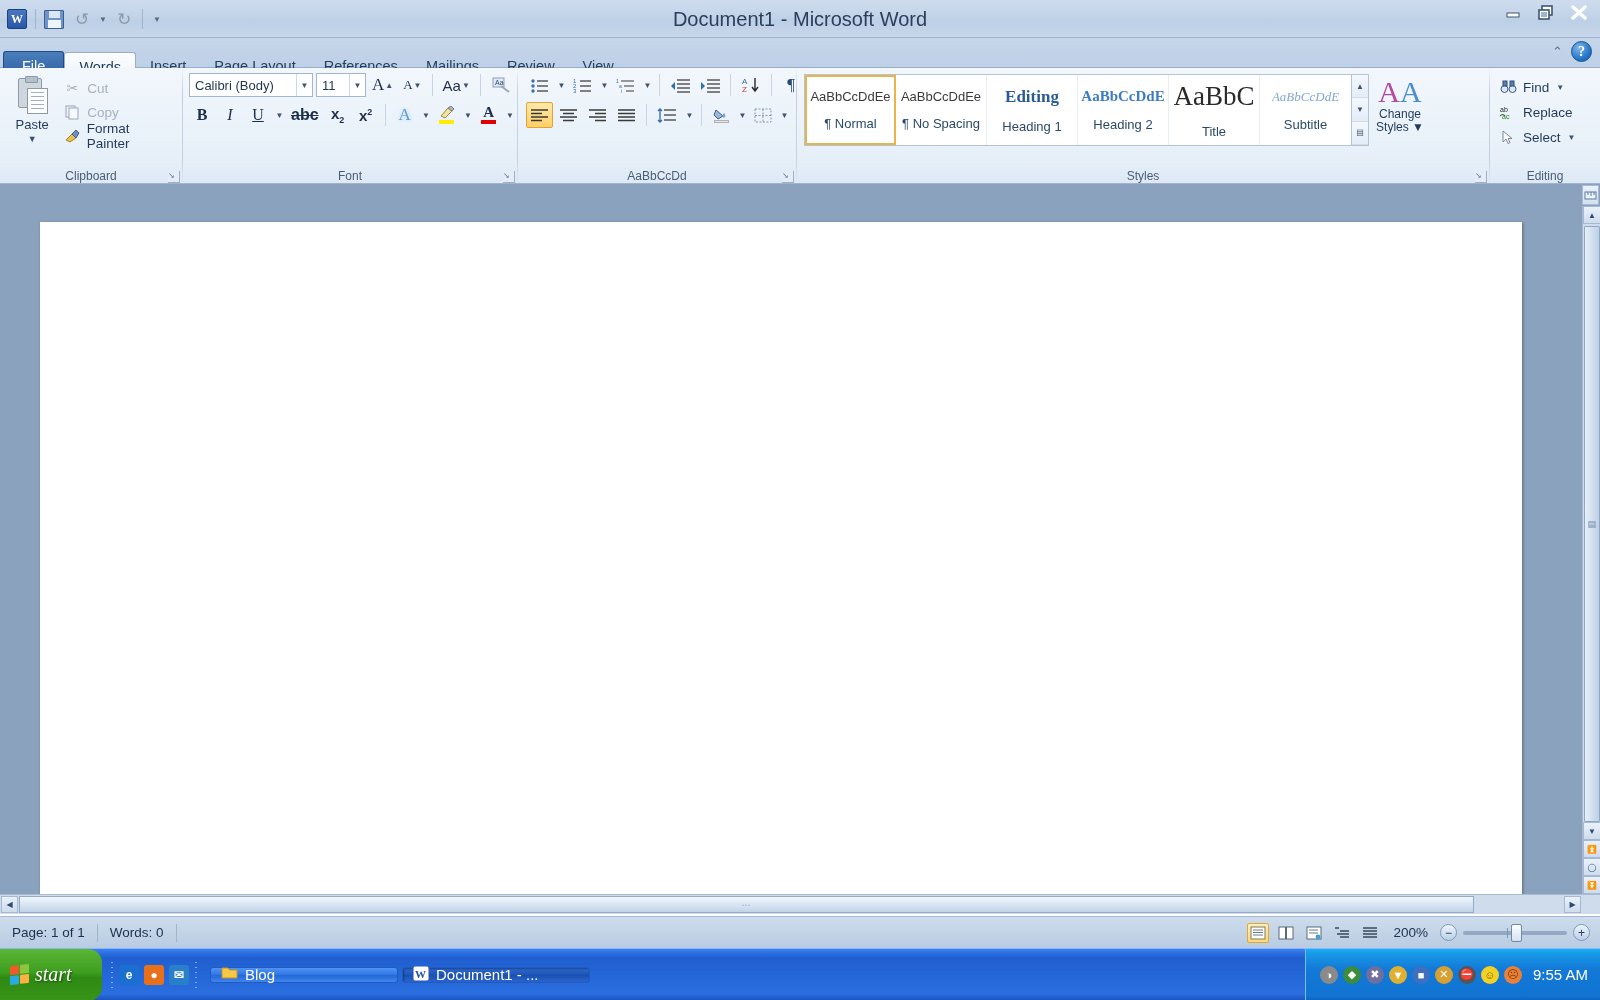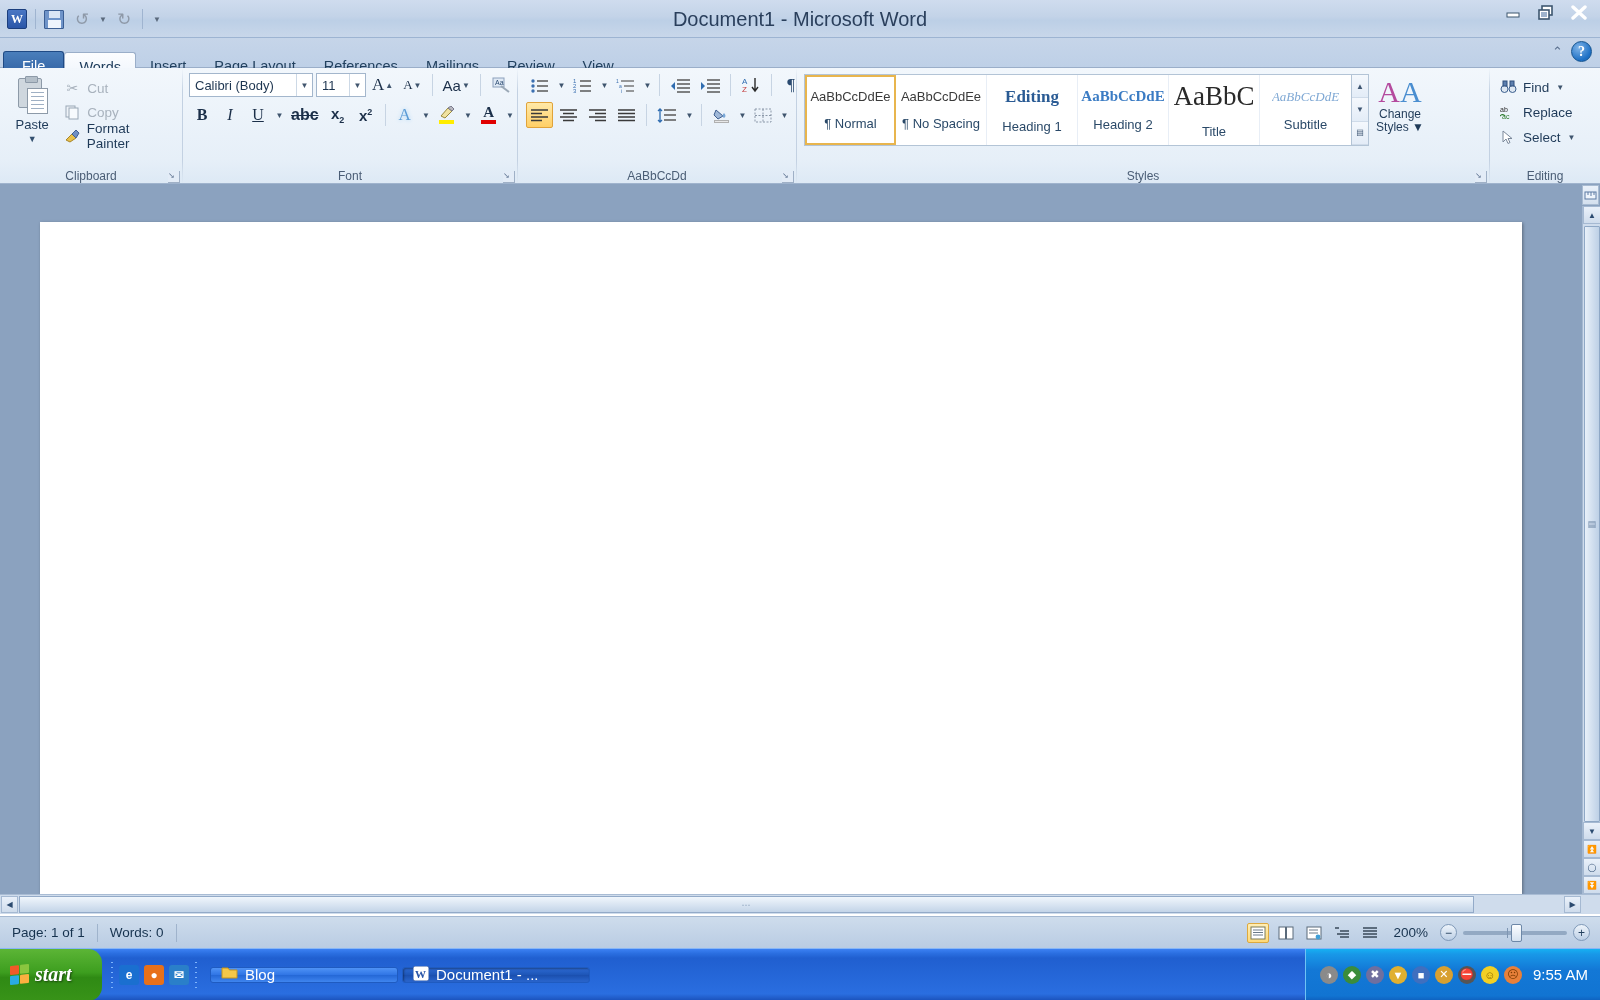--- a/index.html
+++ b/index.html
@@ -206,21 +206,21 @@
   
   .taskbar {
     position: absolute; left: 0; top: 948px; width: 1600px; height: 52px;
     background: linear-gradient(to bottom, #3c81f3 0%, #2a6ee0 9%, #205fd0 18%, #2a6ee0 88%, #1c54be 100%);
     border-top: 1px solid #88b6f7; display: flex; align-items: center;
   }
   .startbtn {
     width: 102px; height: 52px;
     background: linear-gradient(to bottom, #5cb536 0%, #3d9e1f 45%, #2f8a14 55%, #389318 100%);
     border-radius: 0 14px 14px 0; display: flex; align-items: center; gap: 6px; padding-left: 10px;
-    color: #fff; font-size: 20px; font-style: italic; font-weight: bold;
+    color: #fff; font-size: 20px; font-style: italic; font-weight: normal;
     font-family: "Liberation Serif", serif; text-shadow: 1px 1px 2px rgba(0,0,0,0.5);
   }
   .flag { width: 19px; height: 19px; display: grid; grid-template-columns: 1fr 1fr; grid-template-rows: 1fr 1fr; gap: 1.5px; transform: skewY(-6deg); }
   .flag i { display: block; border-radius: 1px; }
   .ql { display: flex; align-items: center; gap: 5px; padding: 0 8px; height: 52px; }
   .gripper { width: 4px; height: 30px; background-image: radial-gradient(circle, #7fb4fb 1px, transparent 1px); background-size: 4px 5px; }
   .qlicon { width: 20px; height: 20px; border-radius: 3px; display:flex;align-items:center;justify-content:center;font-size:12px;color:#fff;font-weight:bold; }
   .tasks { display: flex; align-items: center; gap: 4px; padding-left: 4px; }
   .task {
     height: 16px; min-width: 188px; display: flex; align-items: center; gap: 7px; padding: 0 10px;

